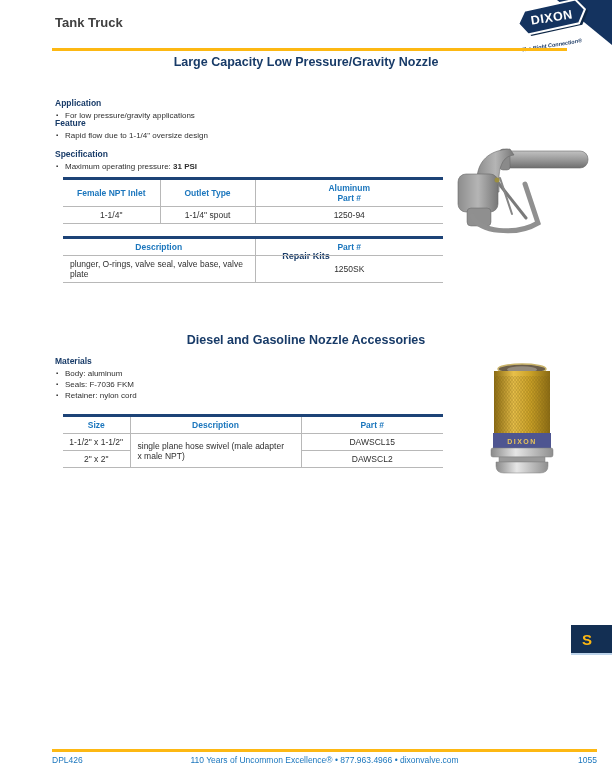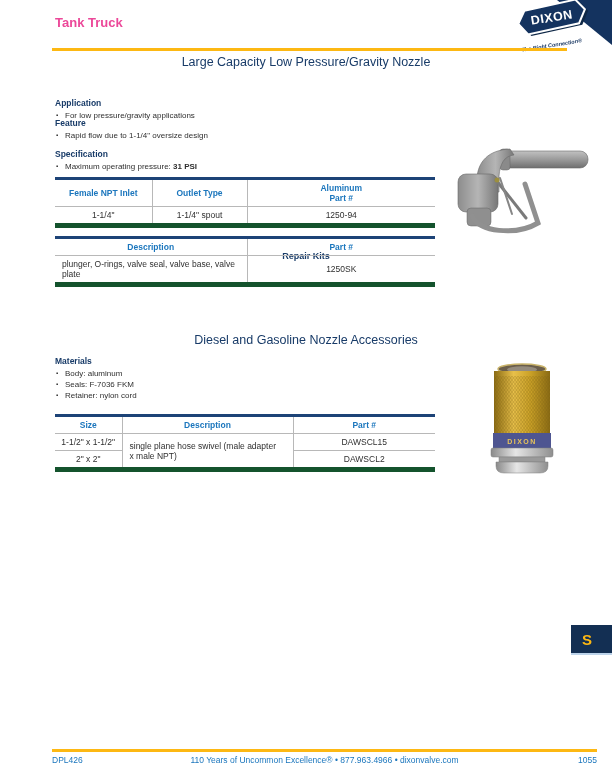--- a/index.html
+++ b/index.html
@@ -5,54 +5,54 @@
   * { margin:0; padding:0; box-sizing:border-box; }
   html,body { background:#e9e9e9; }
   .page {
     position:relative; width:612px; height:783px; margin:0 auto;
     background:#ffffff; overflow:hidden;
     font-family:"Liberation Sans", sans-serif; color:#2f2f2f;
   }
   
   .category-title {
     position:absolute; left:55px; top:15px;
-    font-size:13px; font-weight:bold; color:#ec4899;
+    font-size:13px; font-weight:bold; color:#404040;
   }
   .header-rule {
     position:absolute; left:52px; top:48px; width:515px; height:3px;
     background:#fdb813;
   }
   .logo-wrap { position:absolute; left:490px; top:0; width:122px; height:60px; }
   
   .section-title {
     position:absolute; left:0; width:612px; text-align:center;
-    font-size:12.5px; font-weight:normal; color:#183b68;
+    font-size:12.5px; font-weight:bold; color:#183b68;
   }
   #sec1-title { top:55px; }
   #sec2-title { top:333px; }
   
   .txt-block { position:absolute; left:55px; width:390px; }
   .blk-heading { font-size:8.5px; font-weight:bold; color:#183b68; margin-bottom:2px; }
   .bullets { list-style:none; }
   .bullets li {
     font-size:8px; color:#2f2f2f; line-height:11px; padding-left:10px; position:relative;
   }
   .bullets li::before {
     content:"▪"; position:absolute; left:1px; top:0; font-size:6px; color:#2f2f2f;
   }
   .bold-val { font-weight:bold; }
   #app-block  { top:86px;margin-top:12px; }
   #feat-block { top:118px; }
   #spec-block { top:149px; }
   #materials-block { top:356px; }
   
   table.cat {
-    position:absolute; left:55px; width:380px;
+    position:absolute; left:63px; width:380px;
     border-collapse:collapse; table-layout:fixed;
-    border-top:3px solid #1d4377; border-bottom:5px solid #14532d;
+    border-top:3px solid #1d4377; border-bottom:1px solid #14532d;
   }
   #table1 { top:177px; }
   #table2 { top:236px; }
   #table3 { top:414px; }
   table.cat th {
     font-size:8.5px; font-weight:bold; color:#1b76bd; text-align:center;
     padding:3px 2px; border-bottom:1px solid #b8b8b8; line-height:10px;
   }
   table.cat td {
     font-size:8.5px; color:#2f2f2f; text-align:center;

